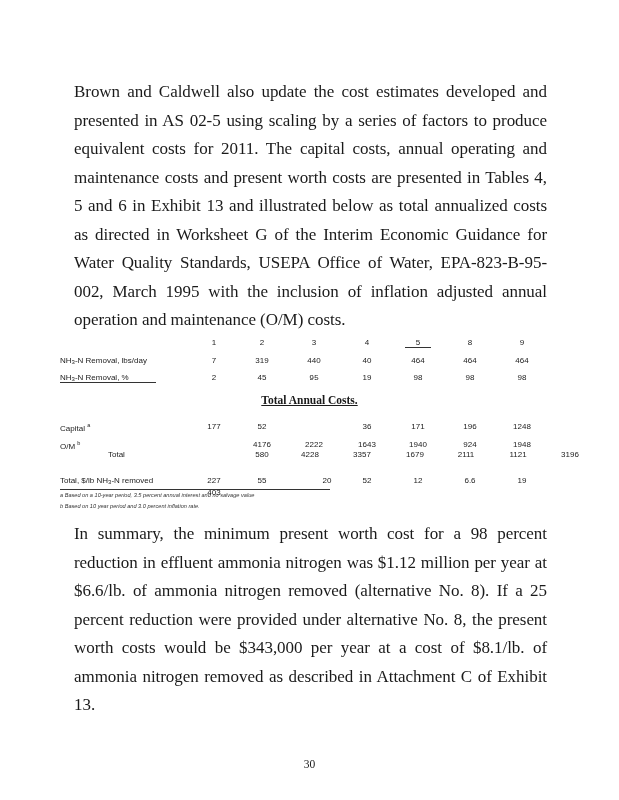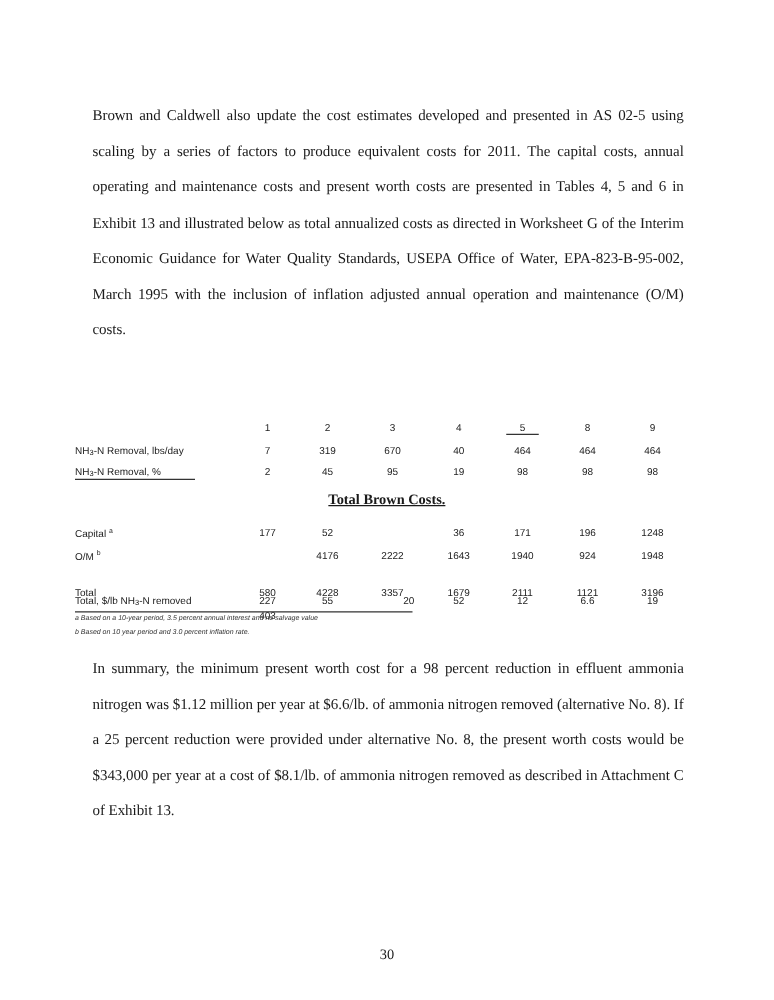--- a/index.html
+++ b/index.html
@@ -1,20 +1,20 @@
 <!DOCTYPE html>
 <html><head>
 <meta charset="utf-8">
 <style>
   html, body { margin: 0; padding: 0; background: #ffffff; }
   body { width: 619px; height: 800px; position: relative; overflow: hidden; color: #1a1a1a; }
   .page { position: absolute; left: 0; top: 0; width: 619px; height: 800px; background: #fff; }
   .para {
     position: absolute; left: 74px; width: 473px;
-    font-family: "Liberation Serif", serif; font-size: 12px;
+    font-family: "Liberation Serif", serif; font-size: 17px;
     line-height: 28.5px; text-align: justify; text-align-last: left;
     letter-spacing: -0.05px;
   }
   .indent { text-indent: 48px; }
   .table-title {
     position: absolute; left: 0; width: 619px; text-align: center;
     font-family: "Liberation Serif", serif; font-weight: bold; font-size: 11.5px;
     text-decoration: underline;
   }
   .tbl {
@@ -51,39 +51,39 @@
       <span class="cell" style="left:254px;">3</span>
       <span class="cell" style="left:307px;">4</span>
       <span class="cell uline" style="left:358px;width:26px;margin-left:-13px;">5</span>
       <span class="cell" style="left:410px;">8</span>
       <span class="cell" style="left:462px;">9</span>
     </div>
     <div class="row" style="top:18px;">
       <span class="rlabel">NH<sub>3</sub>-N Removal, lbs/day</span>
       <span class="cell" style="left:154px;">7</span>
       <span class="cell" style="left:202px;">319</span>
-      <span class="cell" style="left:254px;">670</span>
+      <span class="cell" style="left:254px;">440</span>
       <span class="cell" style="left:307px;">40</span>
       <span class="cell" style="left:358px;">464</span>
       <span class="cell" style="left:410px;">464</span>
       <span class="cell" style="left:462px;">464</span>
     </div>
     <div class="row" style="top:35px;">
       <span class="rlabel uline" style="width:96px;">NH<sub>3</sub>-N Removal, %</span>
       <span class="cell" style="left:154px;">2</span>
       <span class="cell" style="left:202px;">45</span>
-      <span class="cell" style="left:254px;">95</span>
+      <span class="cell" style="left:254px;font-family:Liberation Mono, monospace;">95</span>
       <span class="cell" style="left:307px;">19</span>
       <span class="cell" style="left:358px;">98</span>
       <span class="cell" style="left:410px;">98</span>
       <span class="cell" style="left:462px;">98</span>
     </div>
   </div>
 
-  <div class="table-title" style="top:394px;">Total Brown Costs.</div>
+  <div class="table-title" style="top:394px;">Total Annual Costs.</div>
 
   <div class="tbl" style="top:422px;">
     <div class="row" style="top:0px;">
       <span class="rlabel">Capital <sup>a</sup></span>
       <span class="cell" style="left:154px;">177</span>
       <span class="cell" style="left:202px;">52</span>
       <span class="cell" style="left:254px;"></span>
       <span class="cell" style="left:307px;">36</span>
       <span class="cell" style="left:358px;">171</span>
       <span class="cell" style="left:410px;">196</span>
@@ -92,21 +92,21 @@
     <div class="row" style="top:18px;">
       <span class="rlabel">O/M <sup>b</sup></span>
       <span class="cell" style="left:154px;margin-top:48px;">403</span>
       <span class="cell" style="left:202px;">4176</span>
       <span class="cell" style="left:254px;">2222</span>
       <span class="cell" style="left:307px;">1643</span>
       <span class="cell" style="left:358px;">1940</span>
       <span class="cell" style="left:410px;">924</span>
       <span class="cell" style="left:462px;">1948</span>
     </div>
-    <div class="row" style="top:48px;">
+    <div class="row" style="top:28px;margin-left:48px;">
       <span class="rlabel">Total</span>
       <span class="cell" style="left:154px;">580</span>
       <span class="cell" style="left:202px;">4228</span>
       <span class="cell" style="left:254px;">3357</span>
       <span class="cell" style="left:307px;">1679</span>
       <span class="cell" style="left:358px;">2111</span>
       <span class="cell" style="left:410px;">1121</span>
       <span class="cell" style="left:462px;">3196</span>
     </div>
     <div class="row uline" style="top:54px;height:13px;width:270px;">

